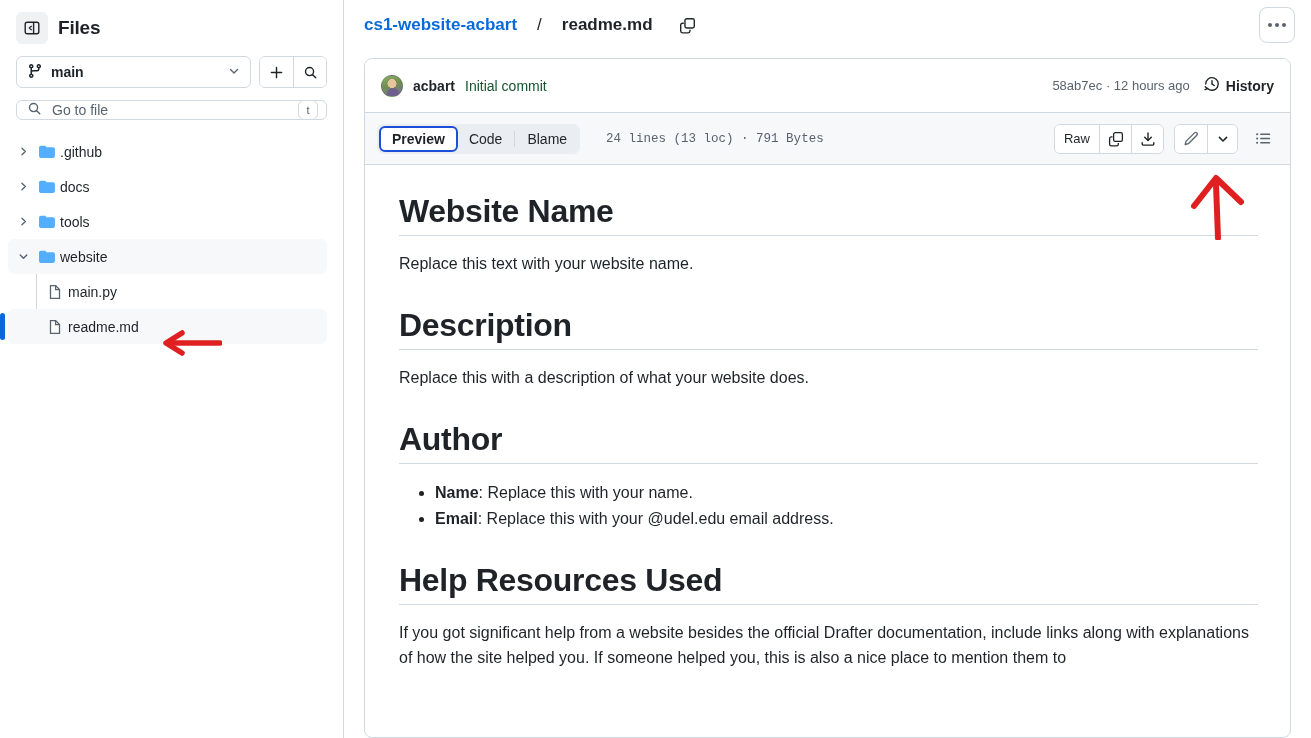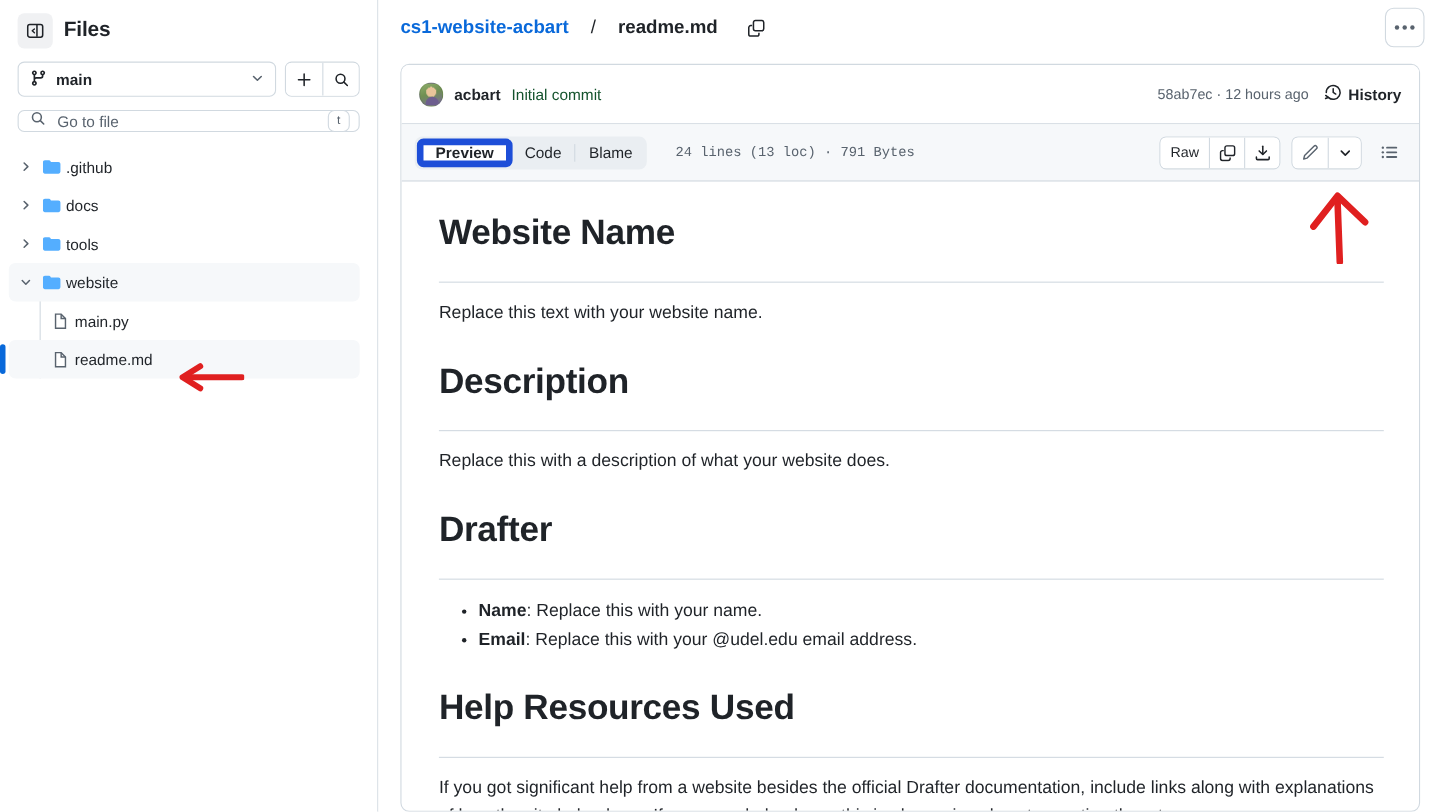--- a/index.html
+++ b/index.html
@@ -218,21 +218,21 @@
     height: 30px;
     padding: 2px;
     gap: 0;
   }
   .tab {
     display: flex; align-items: center;
     height: 26px; padding: 0 11px;
     font-size: 14px; color: #1f2328;
     border-radius: 6px; cursor: pointer;
   }
-  .tab.active { background: #ffffff; border: 6px solid #1d4ed8; font-weight: 600; }
+  .tab.active { background: #ffffff; border: 2px solid #1d4ed8; font-weight: 600; }
   .tab-div { width: 1px; height: 16px; background: #d1d9e0; margin: 0 1px; }
   .file-meta {
     font-family: "Liberation Mono", monospace;
     font-size: 12.5px; color: #59636e;
     margin-left: 26px;
   }
   .toolbar-right { margin-left: auto; display: flex; align-items: center; gap: 10px; padding-left: 32px; }
   .btn-group {
     display: flex; align-items: center;
     border: 1px solid #d1d9e0;
@@ -252,21 +252,21 @@
   }
 
   
   .md {
     padding: 26px 32px 0 34px;
     overflow: hidden;
     height: 572px;
   }
   .md h1 {
     font-size: 32px; font-weight: 600; margin: 0 0 10px 0;
-    padding-bottom: 25px;
+    padding-bottom: 4px;
     border-bottom: 1px solid #d1d9e0;
     letter-spacing: -0.3px;
     line-height: 1.25;
   }
   .md h1.tight { margin-top: 28px; }
   .md p { font-size: 16px; line-height: 1.55; margin: 16px 0 0 0; color: #1f2328; }
   .md ul { margin: 16px 0 0 0; padding-left: 36px; }
   .md li { font-size: 16px; line-height: 1.65; }
   .md li b { font-weight: 700; }
 
@@ -521,21 +521,21 @@
         </div>
       </div>
 
       <div class="md">
         <h1>Website Name</h1>
         <p>Replace this text with your website name.</p>
 
         <h1 class="tight">Description</h1>
         <p>Replace this with a description of what your website does.</p>
 
-        <h1 class="tight">Drafter</h1>
+        <h1 class="tight">Author</h1>
         <ul>
           <li><b>Name</b><span>: Replace this with your name.</span></li>
           <li><b>Email</b><span>: Replace this with your @udel.edu email address.</span></li>
         </ul>
 
         <h1 class="tight">Help Resources Used</h1>
         <p>If you got significant help from a website besides the official Drafter documentation, include links along with explanations of how the site helped you. If someone helped you, this is also a nice place to mention them to</p>
       </div>
     </div>
 

